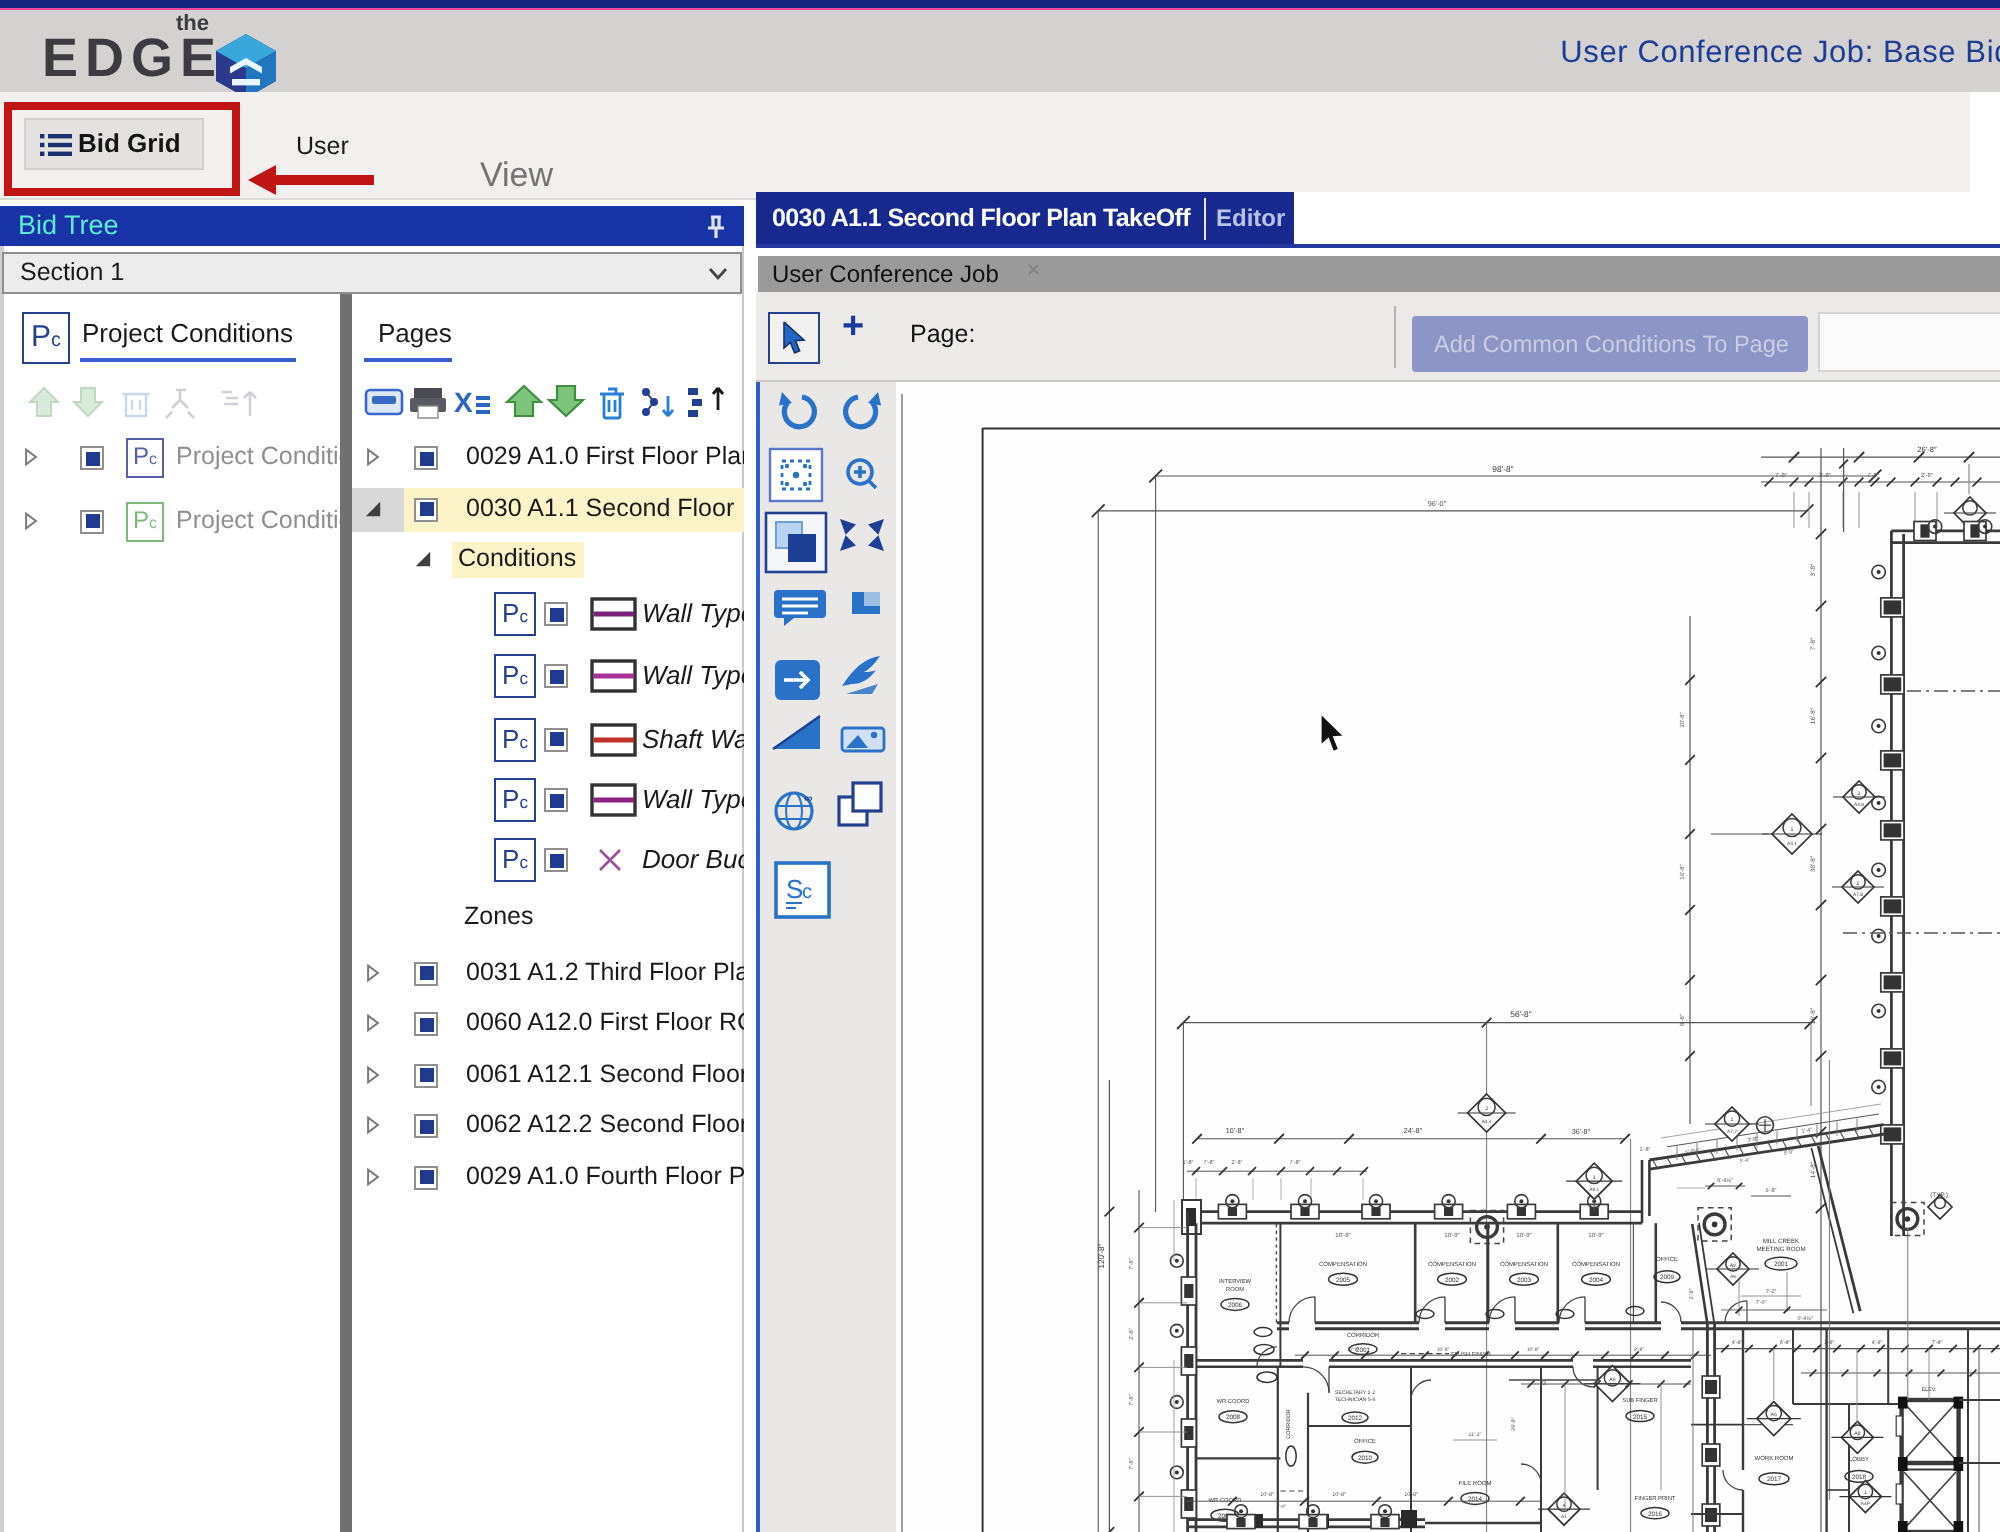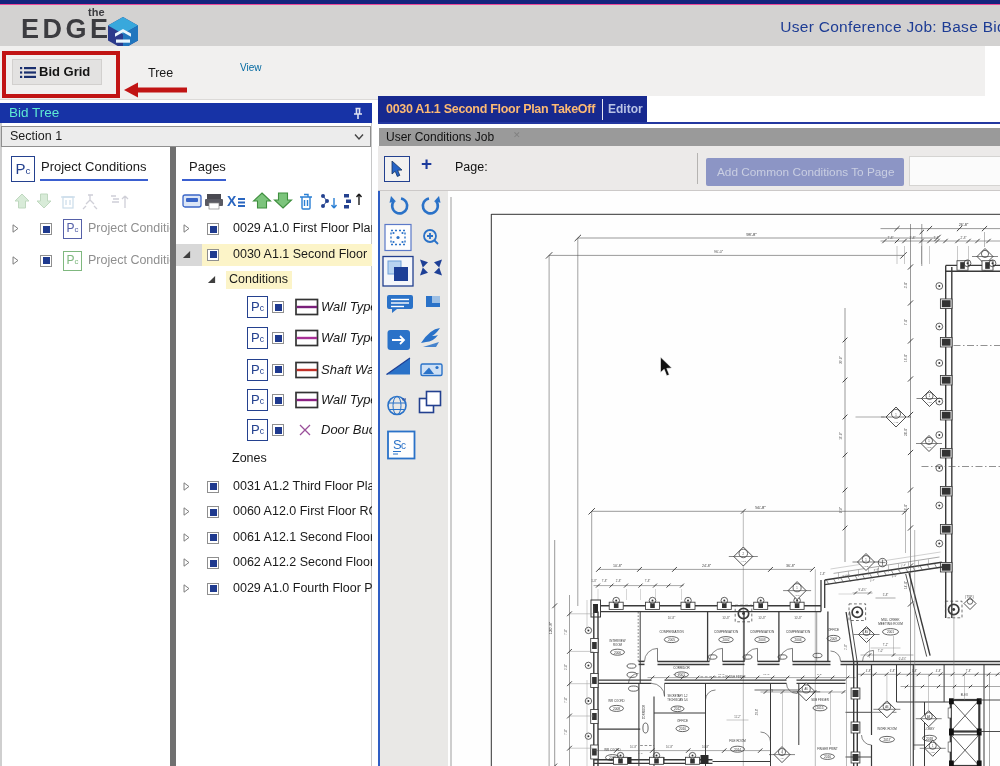--- a/index.html
+++ b/index.html
@@ -13,36 +13,36 @@
   #titlebar { left:0; top:4px; width:1000px; height:42px; background:#d3d2d1; border-top:1px solid #ec4899; }
   #jobtitle { right:-6px; top:13px; color:#1d3c94; font-size:15.5px; letter-spacing:0.3px; }
   #the { left:88px; top:1px; font-size:11px; color:#3c3c40; font-weight:bold; }
   #edge { left:21px; top:9px; font-size:27px; color:#3c3c40; font-weight:bold; letter-spacing:3.5px; }
 
   
   #ribbon { left:0; top:46px; width:985px; height:54px; background:#f1f0ef; border-bottom:1px solid #dcdad8; }
   #bidgridbtn { left:12px; top:13px; width:90px; height:26px; background:#e3e2e1; border:1px solid #d2d0ce; }
   #bidgridbtn span { position:absolute; left:26px; top:4px; font-weight:bold; font-size:13px; color:#141414; }
   #filetab { left:148px; top:20px; font-size:12.5px; color:#1a1a1a; }
-  #viewtab { left:240px; top:16px; font-size:10px; color:#0369a1; }
+  #viewtab { left:240px; top:32px; font-size:17px; color:#737373; }
   #redrect { left:2px; top:51px; width:118px; height:47px; border:4px solid #c11414; background:transparent; z-index:5; }
 
   
   #leftpanel { left:0; top:103px; width:372px; height:663px; background:#ffffff; box-shadow:inset 2px 0 0 #cfcfcf, inset -1px 0 0 #c8c8c8; }
   #bthead { left:0; top:0; width:372px; height:20px; background:#1733a6; }
   #bthead span { position:absolute; left:9px; top:2px; color:#5eead4; font-size:13.5px; }
   #seccombo { left:1px; top:23px; width:370px; height:21px; background:#ececec; border:1px solid #8f8f8f;padding-left:43px; }
   #seccombo span { position:absolute; left:8px; top:2px; font-size:12.5px; color:#1a1a1a; }
   #splitter { left:170px; top:44px; width:6px; height:619px; background:#707070; }
   .underline { height:2px; background:#3a5fd0; }
 
   
   #rightpanel { left:378px; top:96px; width:622px; height:670px; background:#ffffff; }
   #tabstrip { left:0; top:0; width:269px; height:27px; background:#17298f; }
-  #tabstrip .t1 { position:absolute; left:8px; top:5.5px; color:#fdba74; font-weight:bold; font-size:12.5px; letter-spacing:-0.3px; }
+  #tabstrip .t1 { position:absolute; left:8px; top:5.5px; color:#ffffff; font-weight:bold; font-size:12.5px; letter-spacing:-0.3px; }
   #tabstrip .sep { position:absolute; left:224px; top:3px; width:1px; height:21px; background:#e8e8f0; }
   #tabstrip .t2 { position:absolute; left:230px; top:6px; color:#b9c3e6; font-weight:bold; font-size:12px; }
   #tabline { left:0; top:25.5px; width:622px; height:2px; background:#2438a0; }
   #ucjbar { left:1px; top:31.5px; width:621px; height:18.5px; background:#9a9a9a; }
   #ucjbar span { position:absolute; left:7px; top:2px; font-size:12px; color:#111; }
   #ucjbar span#ucjx { position:absolute; left:134px; top:2.5px; font-size:9px; color:#808080; }
   #toolrow { left:0; top:50px; width:622px; height:45px; background:#eceae9; border-bottom:1px solid #ccc9c8; }
   #cursorbtn { left:5.5px; top:10px; width:26px; height:26px; background:#f2f1f0; border:1px solid #23408f; }
   #plusbtn { left:43px; top:7px; font-size:19px; color:#1c3a9c; font-weight:bold; }
   #pagelbl { left:77px; top:14px; font-size:12.5px; color:#111; }
@@ -94,21 +94,21 @@
           <rect x="0" y="1" width="2.2" height="2.2"></rect>
             <rect x="4" y="1" width="12" height="2.2"></rect>
           <rect x="0" y="5.4" width="2.2" height="2.2"></rect>
             <rect x="4" y="5.4" width="12" height="2.2"></rect>
           <rect x="0" y="9.8" width="2.2" height="2.2"></rect>
             <rect x="4" y="9.8" width="12" height="2.2"></rect>
         </g>
       </svg>
       <span>Bid Grid</span>
     </div>
-    <div class="abs" id="filetab">Tree</div>
+    <div class="abs" id="filetab">User</div>
     <div class="abs" id="viewtab">View</div>
     <svg class="abs" style="left:124px;top:36px" width="66" height="16" viewBox="0 0 66 16">
       <polygon points="0,8 14,0.5 14,15.5" fill="#c11414"></polygon>
       <rect x="13" y="5.5" width="50" height="5" fill="#c11414"></rect>
     </svg>
   </div>
   <div class="abs" id="redrect"></div>
 
   <div class="abs" id="leftpanel">
     <div class="abs" id="bthead">
@@ -308,21 +308,21 @@
   </div>
 
   <div class="abs" id="rightpanel">
     <div class="abs" id="tabstrip">
       <span class="t1">0030 A1.1 Second Floor Plan TakeOff</span>
       <span class="sep"></span>
       <span class="t2">Editor</span>
     </div>
     <div class="abs" id="tabline"></div>
     <div class="abs" id="ucjbar">
-        <span>User Conditions Job</span>
+        <span>User Conference Job</span>
         <span id="ucjx">✕</span>
       </div>
     <div class="abs" id="toolrow">
       <div class="abs" id="cursorbtn">
         <svg class="abs" style="left:6px;top:4px" width="13" height="17" viewBox="0 0 13 17">
           <polygon points="1,0 1,13 4.2,10.2 6.3,15.5 8.8,14.4 6.7,9.3 11,9" fill="#2563c6" stroke="#16335e" stroke-width="0.8"></polygon>
         </svg>
       </div>
       <div class="abs" id="plusbtn">+</div>
       <div class="abs" id="pagelbl">Page:</div>

